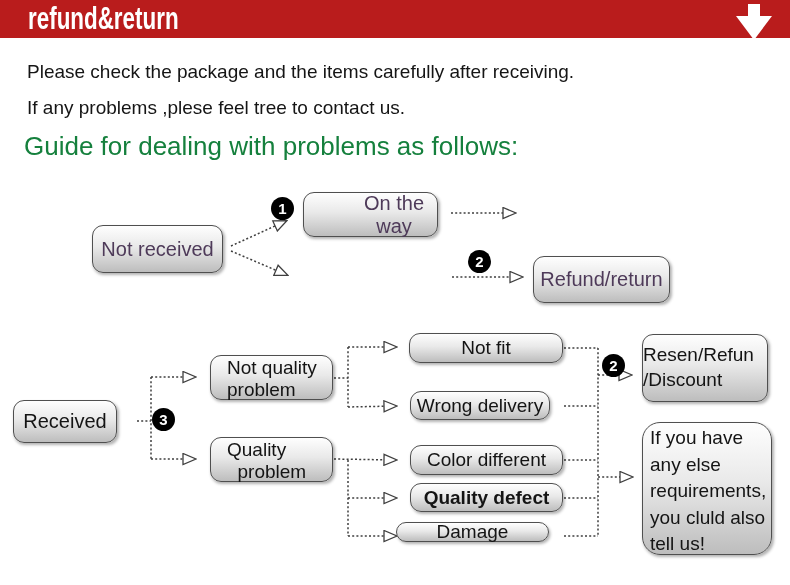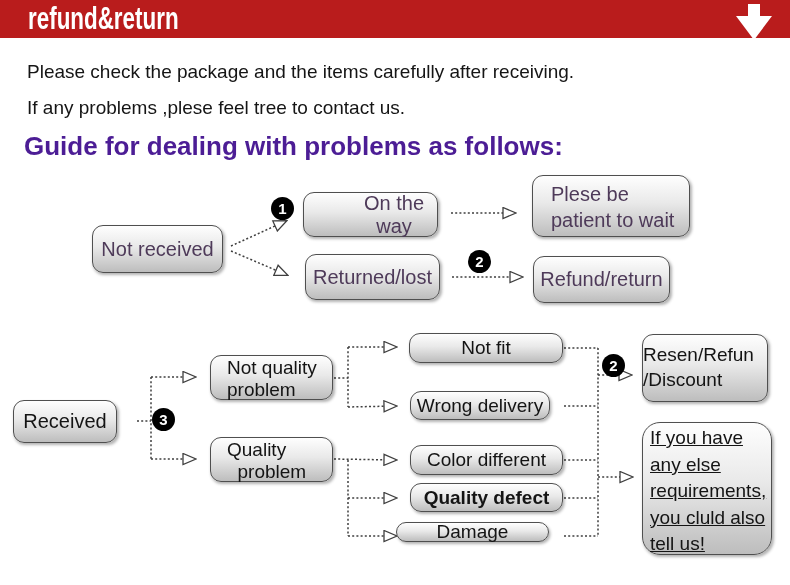--- a/index.html
+++ b/index.html
@@ -13,22 +13,22 @@
     position:absolute;left:28px;top:0;height:38px;line-height:37px;
     color:#fff;font-size:32px;font-weight:bold;letter-spacing:0px;
     transform:scaleX(0.70);transform-origin:left center;white-space:nowrap;
   }
   .down-arrow{position:absolute;right:14px;top:2px;}
   
   .intro-line{position:absolute;left:27px;color:#151515;font-size:19px;white-space:nowrap;}
   .line1{top:61px;}
   .line2{top:97px;}
   .guide-heading{
-    position:absolute;left:24px;top:131px;color:#4c1d95;
-    font-size:26px;font-weight:bold;white-space:nowrap;
+    position:absolute;left:24px;top:131px;color:#15803d;
+    font-size:26px;font-weight:normal;white-space:nowrap;
   }
   
   .connector-layer{position:absolute;left:0;top:0;z-index:1;}
   .node{
     position:absolute;z-index:2;box-sizing:border-box;
     background:linear-gradient(180deg,#fefefe 0%,#e9e9e9 45%,#bdbdbd 100%);
     border:1.5px solid #4f4f4f;border-radius:11px;
     box-shadow:1.5px 2px 3px rgba(0,0,0,0.30);
     color:#141414;font-size:19px;
     display:flex;align-items:center;justify-content:center;text-align:center;
@@ -49,21 +49,21 @@
   .n-refund-return{left:533px;top:256px;width:137px;height:47px;}
   .n-received{left:13px;top:400px;width:104px;height:43px;font-size:20px;}
   .n-not-quality{left:210px;top:355px;width:123px;height:45px;padding:1px 0 0 16px;line-height:21.5px;}
   .n-quality-problem{left:210px;top:437px;width:123px;height:45px;padding:1px 0 0 16px;line-height:21.5px;}
   .n-not-fit{left:409px;top:333px;width:154px;height:30px;}
   .n-wrong-delivery{left:410px;top:391px;width:140px;height:29px;}
   .n-color-different{left:410px;top:445px;width:153px;height:30px;}
   .n-quality-defect{left:410px;top:483px;width:153px;height:29px;}
   .n-damage{left:396px;top:522px;width:153px;height:20px;}
   .n-resen-refund{left:642px;top:334px;width:126px;height:68px;padding-top:7px;display:block;text-align:left;white-space:pre-line;line-height:25px;}
-  .n-anything-else{left:642px;top:422px;width:130px;height:133px;border-radius:18px;padding:2px 0 16px 7px;line-height:26.5px;text-decoration:underline;}
+  .n-anything-else{left:642px;top:422px;width:130px;height:133px;border-radius:18px;padding:2px 0 16px 7px;line-height:26.5px;}
   .b-1{left:271px;top:197px;}
   .b-2{left:468px;top:250px;}
   .b-3{left:152px;top:408px;}
   .b-4{left:602px;top:354px;}
 </style>
 </head>
 <body>
 
 <div class="canvas">
 
@@ -112,23 +112,20 @@
       <path d="M564,498 L598,498"></path>
       <path d="M564,536 L598,536"></path>
       <path d="M598,348 L598,536"></path>
       <path d="M598,375 L631,375" marker-end="url(#arr)"></path>
       <path d="M598,477 L632,477" marker-end="url(#arr)"></path>
     </g>
   </svg>
 
   <div class="node purple n-not-received">Not received</div>
   <div class="node purple n-on-the-way">On the way</div>
-  <div class="node purple n-returned-lost">Returned/lost</div>
-  <div class="node purple multiline n-please-wait">Plese be
-patient to wait</div>
   <div class="node purple n-refund-return">Refund/return</div>
   <div class="badge b-1">1</div>
   <div class="badge b-2">2</div>
 
   <div class="node n-received">Received</div>
   <div class="badge b-3">3</div>
   <div class="node multiline n-not-quality">Not quality
 problem</div>
   <div class="node multiline n-quality-problem">Quality
   problem</div>

